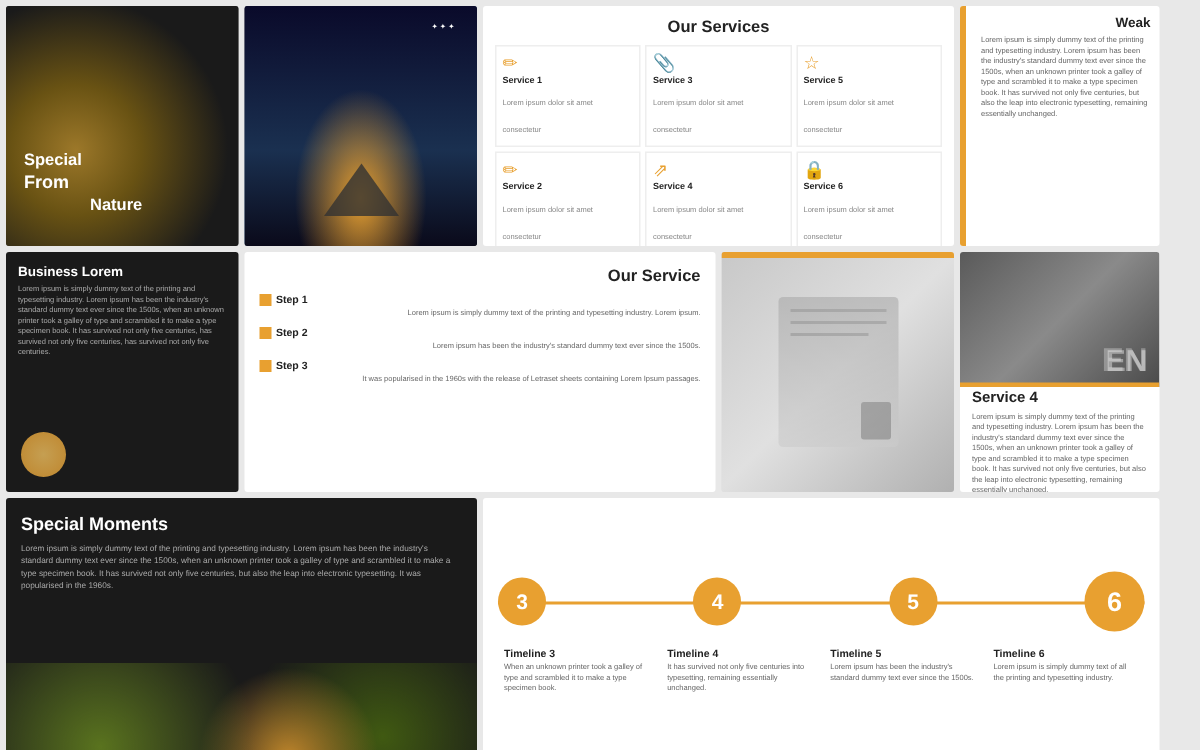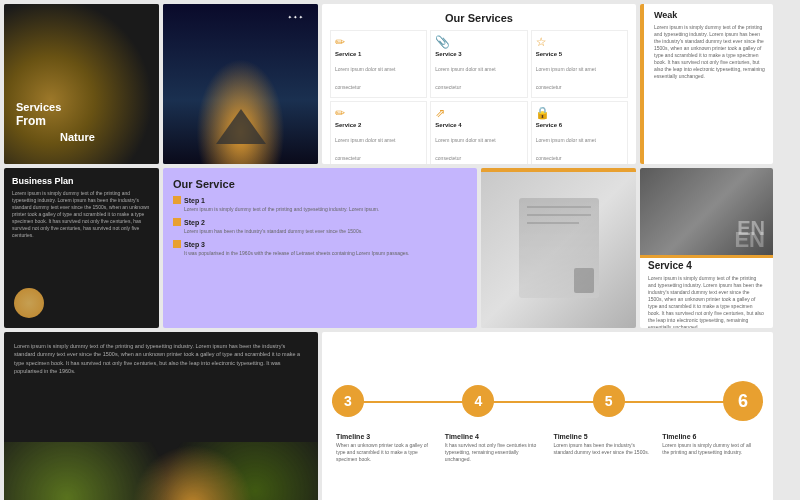--- a/index.html
+++ b/index.html
@@ -128,20 +128,21 @@
       background: #e8a030;
     }
     .slide-weak .text-area {
       padding-left: 8px;
     }
     .slide-weak h3 {
       font-size: 9px;
       font-weight: bold;
       color: #222;
       margin-bottom: 4px;
+      text-align: right;
     }
     .slide-weak p {
       font-size: 5px;
       color: #666;
       line-height: 1.4;
     }
 
     
     .slide-business {
       grid-column: 1 / 2;
@@ -171,25 +172,26 @@
       position: absolute;
       bottom: 10px;
       left: 10px;
       opacity: 0.8;
     }
 
     
     .slide-ourservice {
       grid-column: 2 / 4;
       grid-row: 2 / 3;
-      background: #c4b5fd;
+      background: #ffffff;
       position: relative;
       overflow: hidden;
       border-radius: 2px;
       padding: 10px;
+      text-align: right;
     }
     .slide-ourservice h2 {
       font-size: 11px;
       font-weight: bold;
       color: #222;
       margin-bottom: 6px;
     }
     .step {
       margin-bottom: 5px;
     }
@@ -412,21 +414,21 @@
     }
   </style>
 </head>
 <body>
 
 <div class="slide-grid">
 
   <div class="slide-inspired">
     <div class="bg-bubbles"></div>
     <div class="content">
-      <div style="font-size:11px;color:white;font-weight:bold;">Services</div>
+      <div style="font-size:11px;color:white;font-weight:bold;">Special</div>
       <div style="font-size:12px;color:white;font-weight:bold;">From</div>
       <div style="font-size:11px;color:white;font-weight:bold;margin-left:44px;">Nature</div>
     </div>
   </div>
 
   <div class="slide-camping">
     <div class="bg"></div>
     <div class="tent"></div>
     <div class="stars">✦ ✦ ✦</div>
   </div>
@@ -469,21 +471,21 @@
 
   <div class="slide-weak">
     <div class="orange-bar"></div>
     <div class="text-area">
       <h3>Weak</h3>
       <p>Lorem ipsum is simply dummy text of the printing and typesetting industry. Lorem ipsum has been the industry's standard dummy text ever since the 1500s, when an unknown printer took a galley of type and scrambled it to make a type specimen book. It has survived not only five centuries, but also the leap into electronic typesetting, remaining essentially unchanged.</p>
     </div>
   </div>
 
   <div class="slide-business">
-    <h2>Business Plan</h2>
+    <h2>Business Lorem</h2>
     <p>Lorem ipsum is simply dummy text of the printing and typesetting industry. Lorem ipsum has been the industry's standard dummy text ever since the 1500s, when an unknown printer took a galley of type and scrambled it to make a type specimen book. It has survived not only five centuries, has survived not only five centuries, has survived not only five centuries.</p>
     <div class="orange-dot"></div>
   </div>
 
   <div class="slide-ourservice">
     <h2>Our Service</h2>
     <div class="step">
       <div class="step-title">
         <span class="dot"></span>
         <span>Step 1</span>
@@ -514,31 +516,32 @@
         <div style="position:absolute;top:8px;left:8px;right:8px;height:2px;background:#888;"></div>
         <div style="position:absolute;top:16px;left:8px;right:8px;height:2px;background:#888;"></div>
         <div style="position:absolute;top:24px;left:8px;right:20px;height:2px;background:#888;"></div>
         <div style="position:absolute;bottom:5px;right:5px;width:20px;height:25px;background:#666;border-radius:2px;opacity:0.7;"></div>
       </div>
     </div>
   </div>
 
   <div class="slide-service4-full">
     <div class="slide-s4top">
-      <div style="position:absolute;bottom:18px;right:8px;font-size:20px;font-weight:bold;color:rgba(255,255,255,0.4);">EN</div>
+      <div style="position:absolute;bottom:5px;right:8px;font-size:20px;font-weight:bold;color:rgba(255,255,255,0.4);">EN</div>
       <div style="position:absolute;bottom:0;left:0;right:0;height:3px;background:#e8a030;"></div>
     </div>
     <div class="slide-s4content">
       <h2>Service 4</h2>
       <p>Lorem ipsum is simply dummy text of the printing and typesetting industry. Lorem ipsum has been the industry's standard dummy text ever since the 1500s, when an unknown printer took a galley of type and scrambled it to make a type specimen book. It has survived not only five centuries, but also the leap into electronic typesetting, remaining essentially unchanged.</p>
     </div>
   </div>
 
   <div class="slide-special">
     <div class="bg-flowers"></div>
+    <h2>Special Moments</h2>
     <p>Lorem ipsum is simply dummy text of the printing and typesetting industry. Lorem ipsum has been the industry's standard dummy text ever since the 1500s, when an unknown printer took a galley of type and scrambled it to make a type specimen book. It has survived not only five centuries, but also the leap into electronic typesetting. It was popularised in the 1960s.</p>
   </div>
 
   <div class="slide-timeline">
     <div class="timeline-circles">
       <div class="timeline-line"></div>
       <div class="timeline-circle">
         <span>3</span>
       </div>
       <div class="timeline-spacer"></div>

